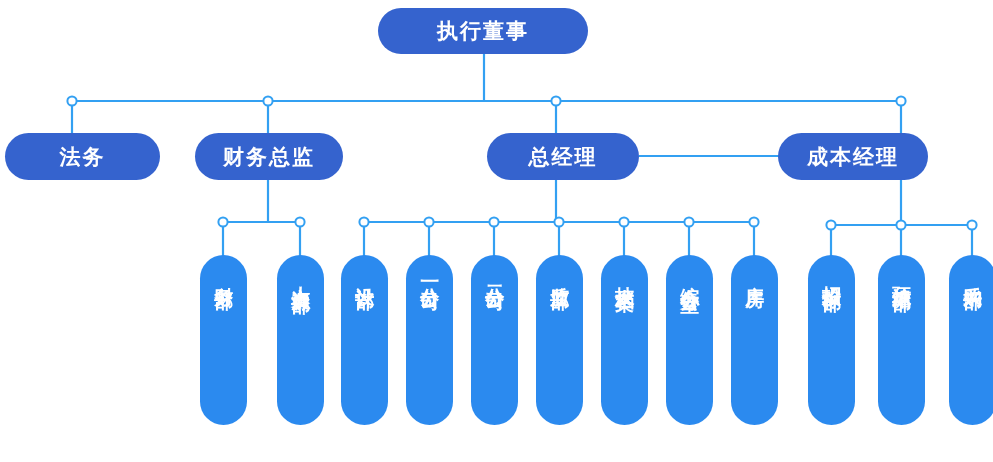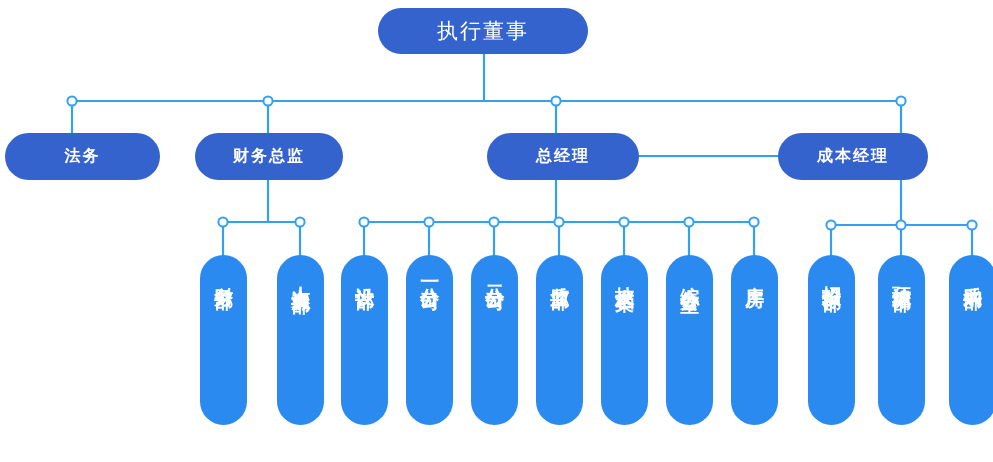--- a/index.html
+++ b/index.html
@@ -34,26 +34,26 @@
     color: #ffffff;
     text-align: center;
     letter-spacing: 2px;
     z-index: 3;
   }
 
   .node.level1 {
     background: #3563CE;
     border-radius: 26px;
     font-size: 21px;
-    font-weight: normal;
+    font-weight: bold;
   }
   .node.level2 {
     background: #3563CE;
     border-radius: 24px;
-    font-size: 16px;
+    font-size: 21px;
     font-weight: bold;
   }
 
   
   .node.leaf {
     background: #2B8AEF;
     border-radius: 24px;
     font-size: 19px;
     font-weight: bold;
     align-items: flex-start;

